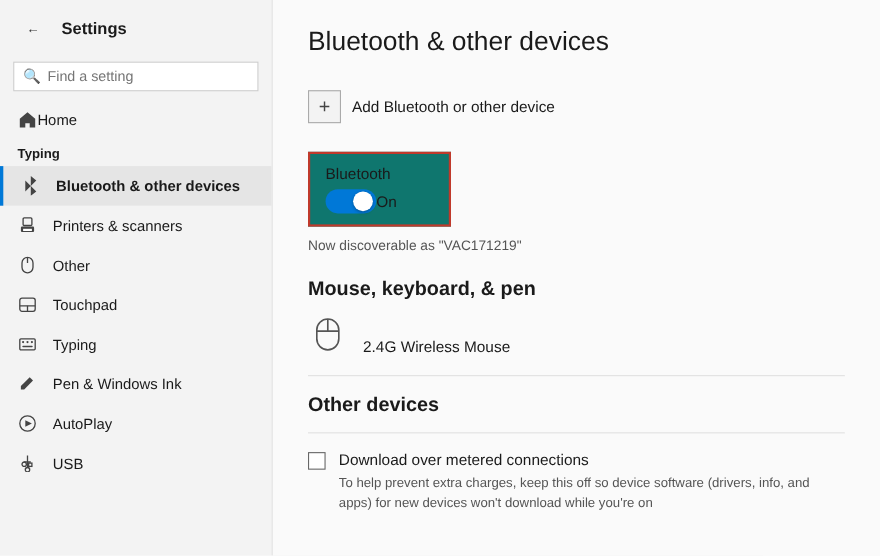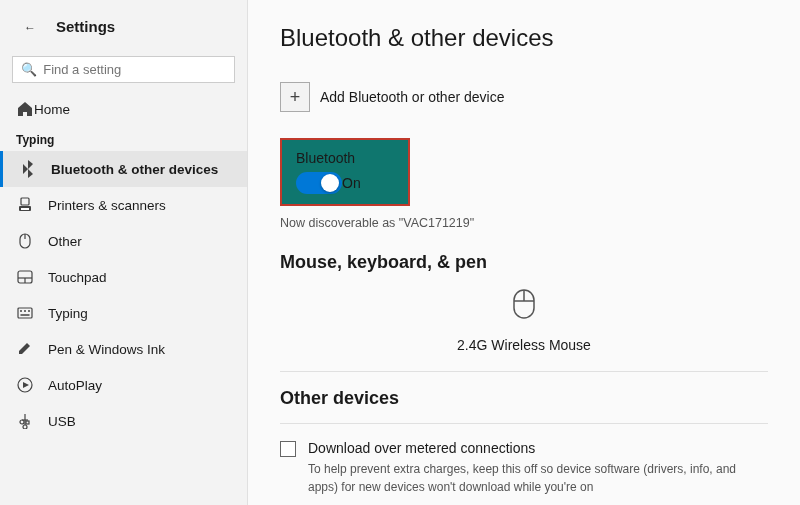--- a/index.html
+++ b/index.html
@@ -217,24 +217,23 @@
 
     .section-heading {
       font-size: 18px;
       font-weight: 700;
       color: #1a1a1a;
       margin-bottom: 14px;
     }
 
     .device-item {
       display: flex;
-      align-items: center;
+      align-items: flex-end;
       gap: 14px;
       margin-bottom: 18px;
-      flex-direction: column;
     }
 
     .device-icon {
       width: 36px;
       height: 36px;
       display: flex;
       align-items: center;
       justify-content: center;
       flex-shrink: 0;
     }

